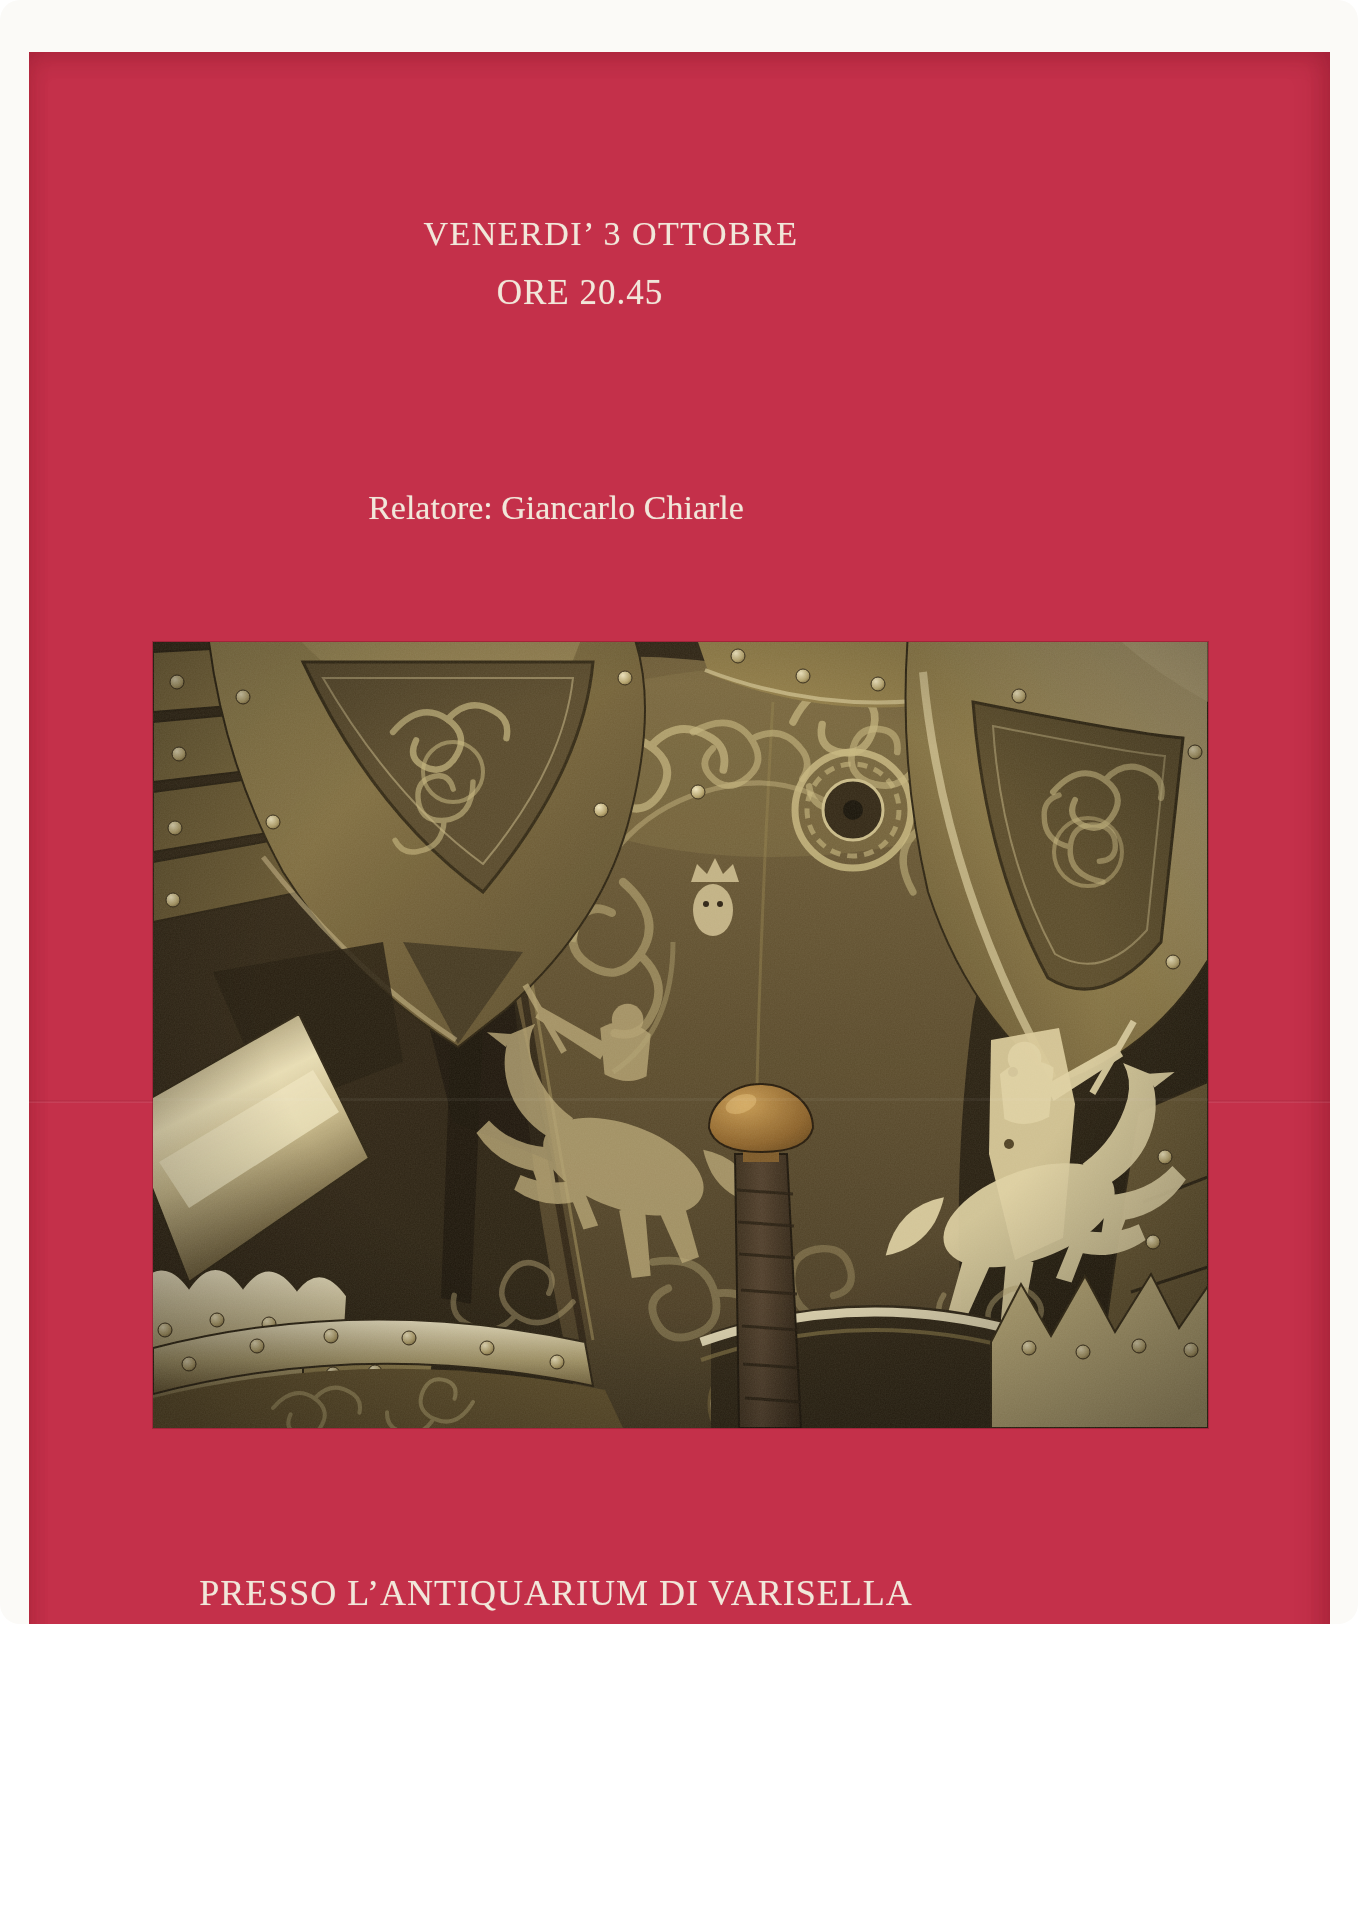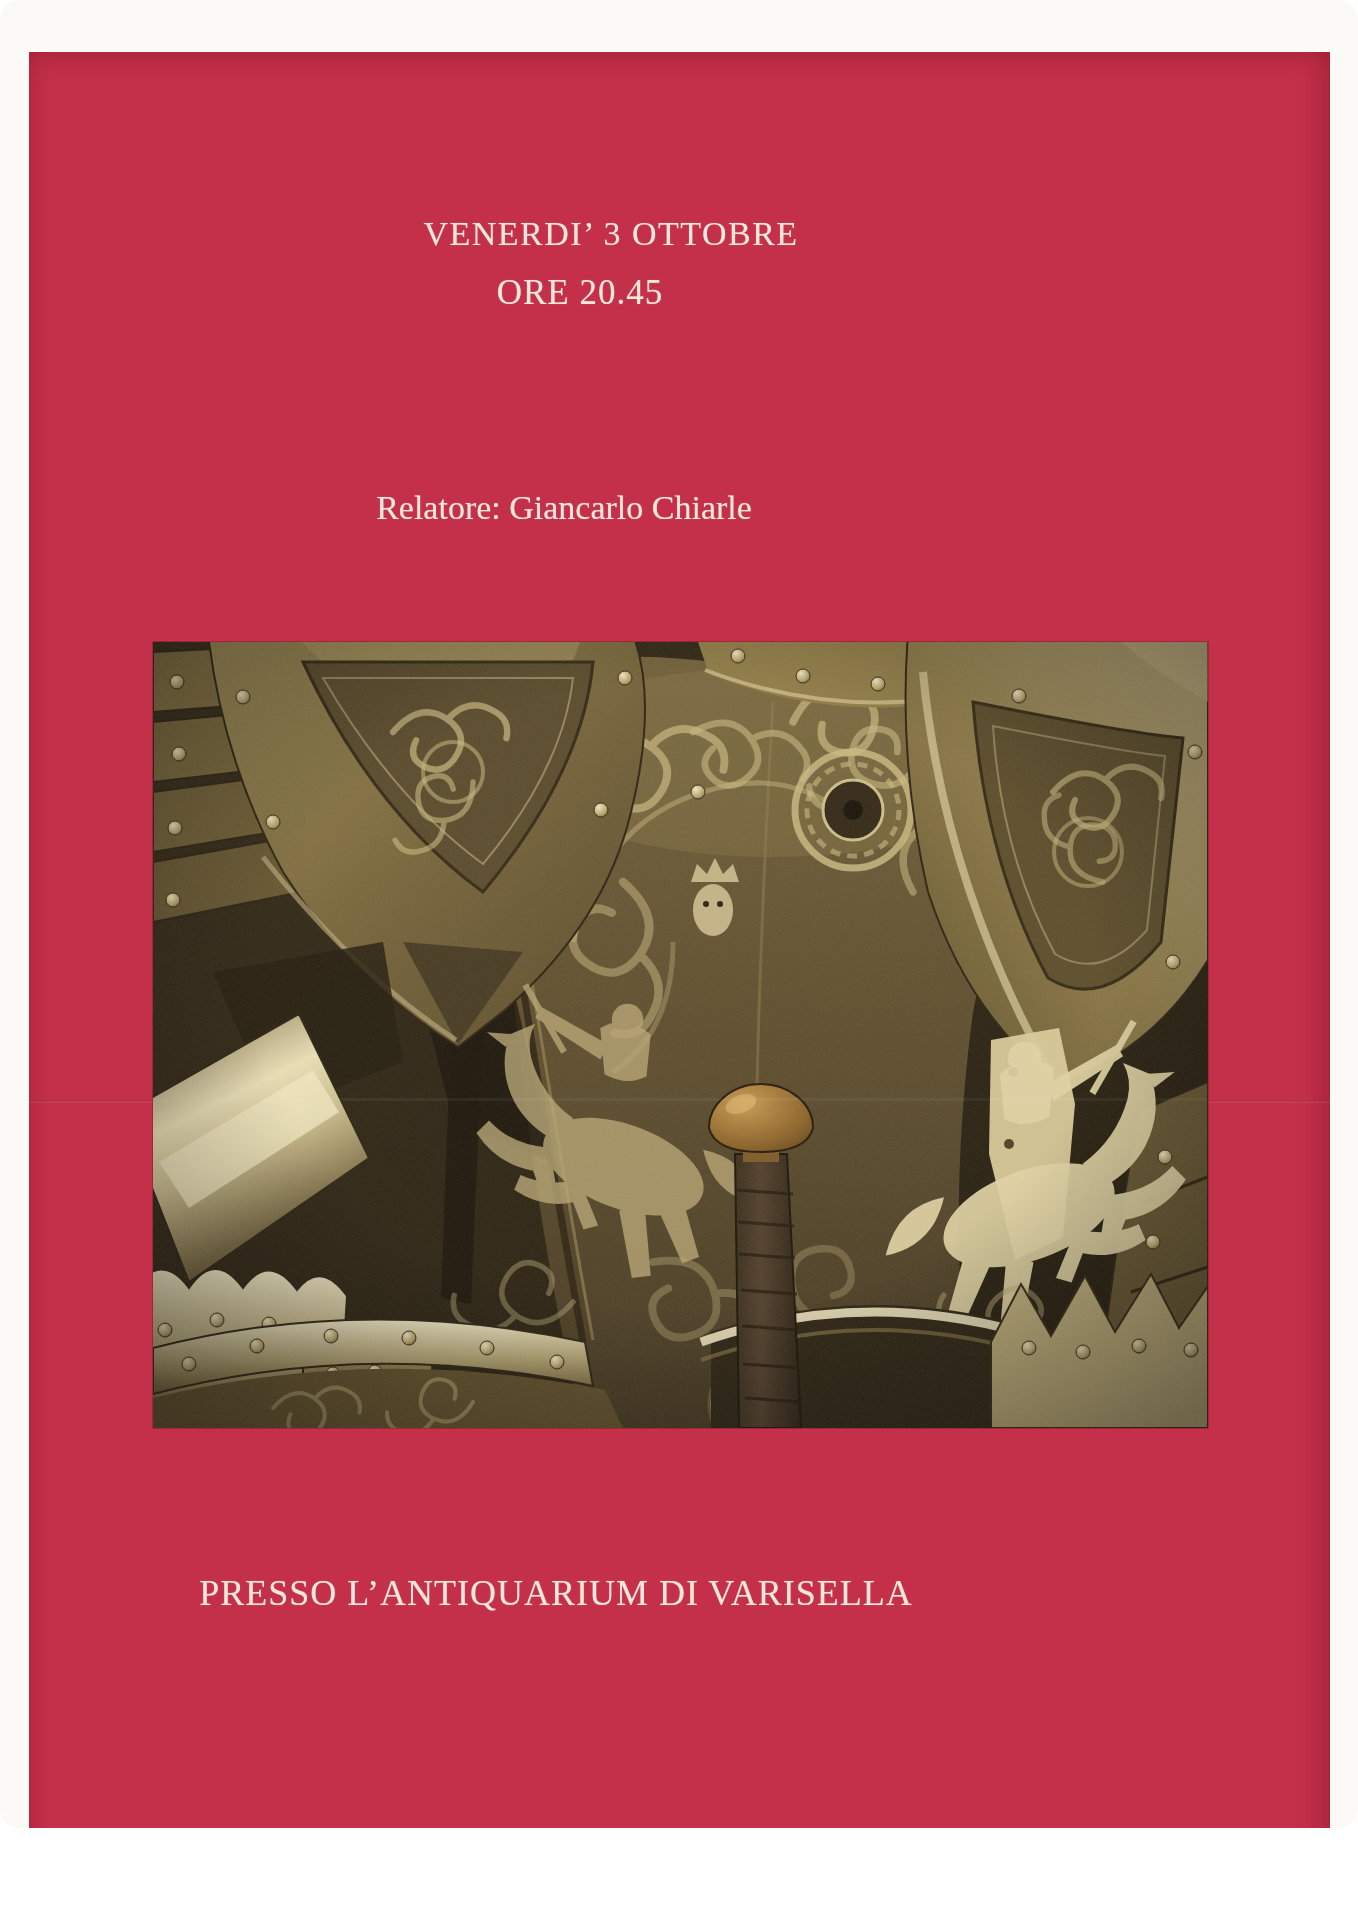--- a/index.html
+++ b/index.html
@@ -1,35 +1,35 @@
 <!DOCTYPE html>
 <html style="--page-background: #fbfaf7; --poster-red: #c4304a; --text-cream: #f1e7da;"><head>
 <meta charset="utf-8">
 <style>
   html,body{margin:0;padding:0;background:#ffffff;}
   .page{
     position:relative;
-    width:1358px;height:1828px;
+    width:1358px;height:1624px;
     background:var(--page-background,#fbfaf7);
     overflow:hidden;
     font-family:"Liberation Serif","DejaVu Serif",serif;
     border-radius:20px;
   }
   .poster{
     position:absolute;left:29px;top:52px;width:1301px;height:1838px;
     background:var(--poster-red,#c4304a);
     box-shadow:inset -10px 0 28px rgba(90,0,20,.16), inset 0 8px 22px rgba(90,0,20,.10), inset 0 -8px 22px rgba(90,0,20,.10);
   }
   .line{position:absolute;text-align:center;color:var(--text-cream,#f1e7da);
         text-shadow:0 0 1px rgba(255,236,220,.45);}
   .date-line   {left:0;width:1164px;top:163px;font-size:34px;letter-spacing:1.5px;}
   .time-line   {left:0;width:1102px;top:221px;font-size:35px;letter-spacing:1px;}
   .title-block {left:0;width:1054px;top:272px;font-size:46px;line-height:72px;
                 font-style:italic;font-weight:bold;letter-spacing:-0.5px;}
-  .speaker-line{left:8px;width:1054px;top:437px;font-size:34px;}
+  .speaker-line{left:0;width:1054px;top:437px;font-size:34px;}
   .venue-line  {left:0;width:1054px;top:1496px;font-size:36px;letter-spacing:1px;margin-top:24px;}
   .address-line{left:0;width:1054px;top:1557px;font-size:35px;}
   .crease{position:absolute;left:0;right:0;top:1048px;height:3px;
           background:linear-gradient(rgba(70,0,12,.12),rgba(255,255,255,.10));}
   .photo{position:absolute;left:124px;top:590px;width:1055px;height:786px;margin:0;
          box-shadow:0 0 0 1px rgba(60,0,10,.25);}
   .photo svg{display:block;width:100%;height:100%;overflow:hidden;}
 </style>
 </head>
 <body>

